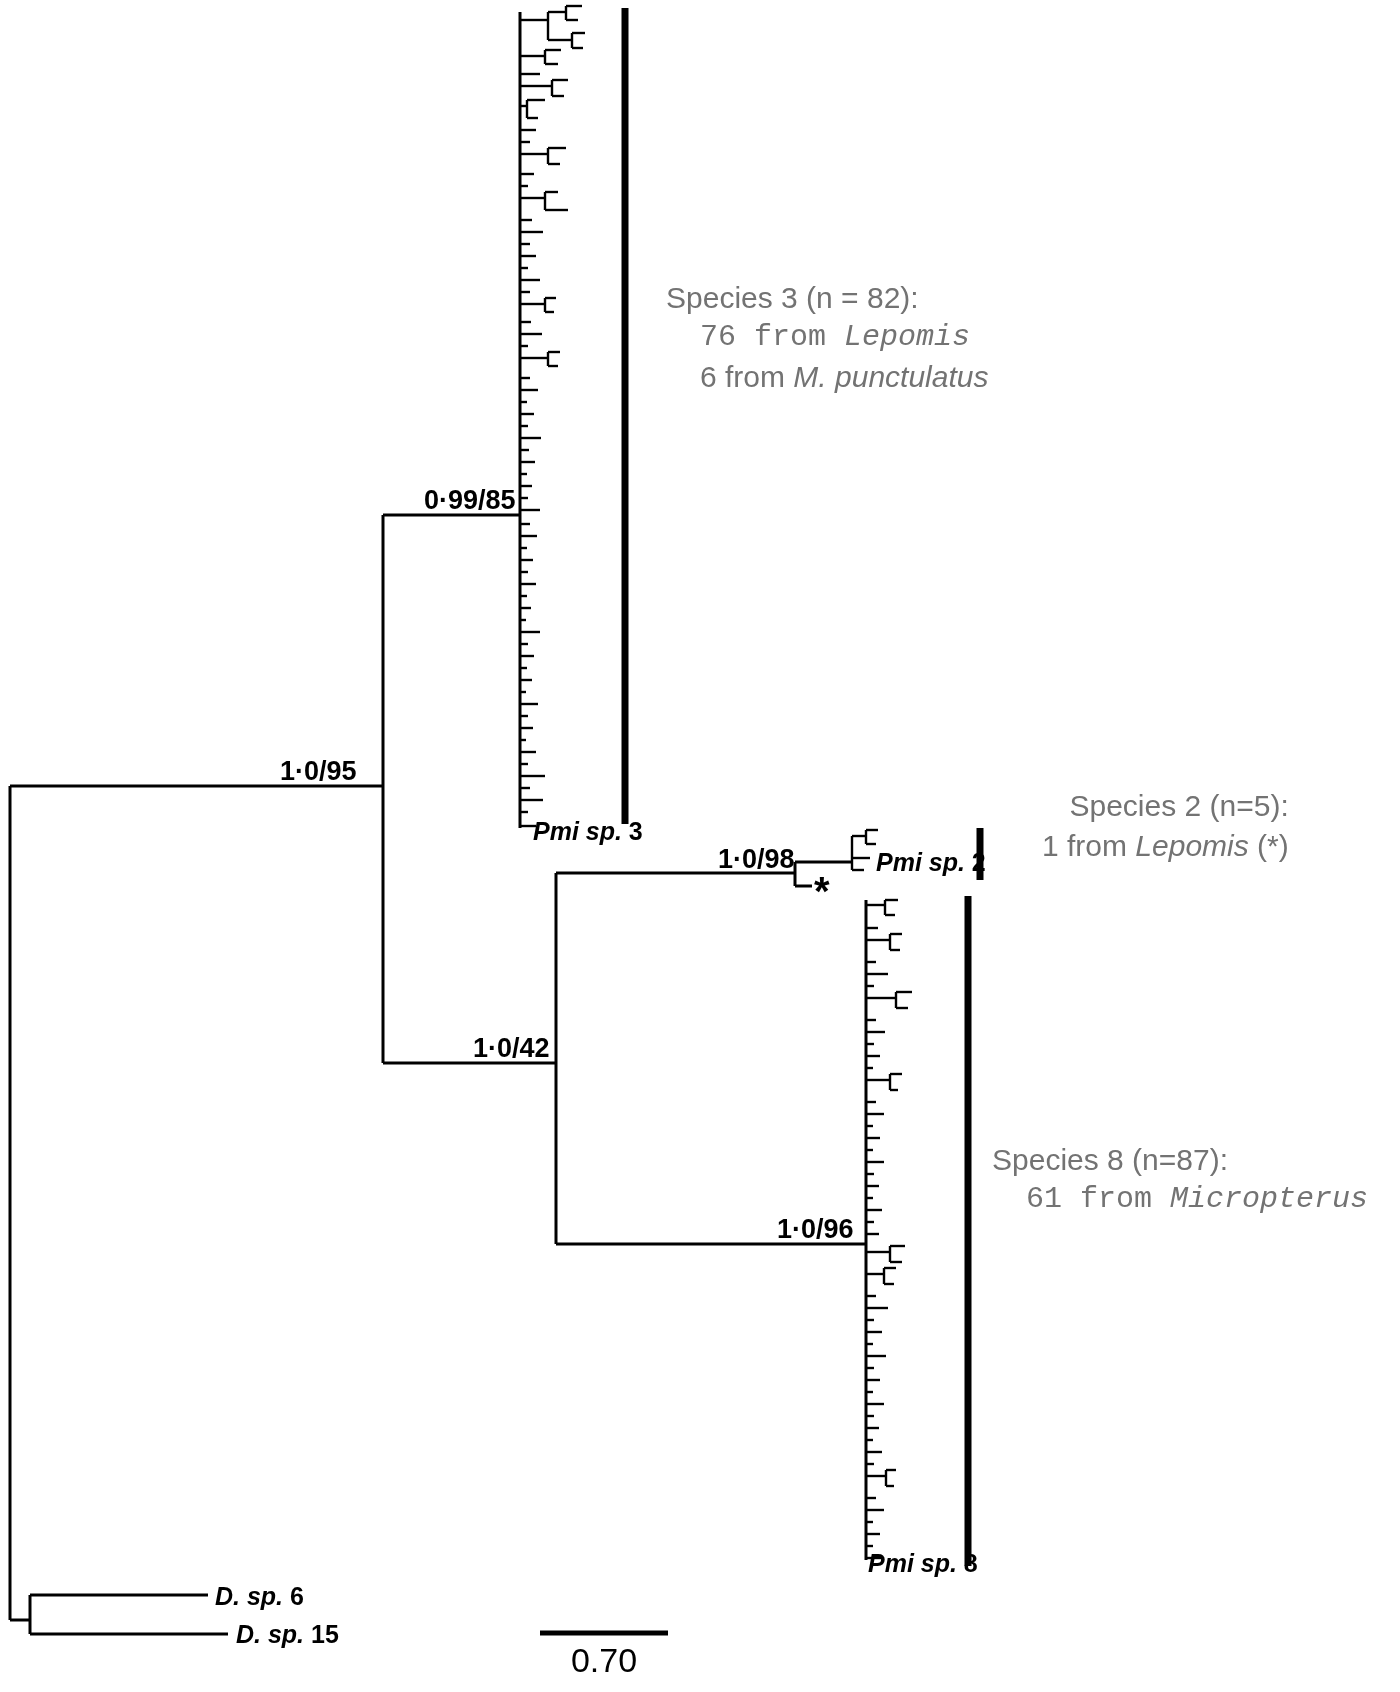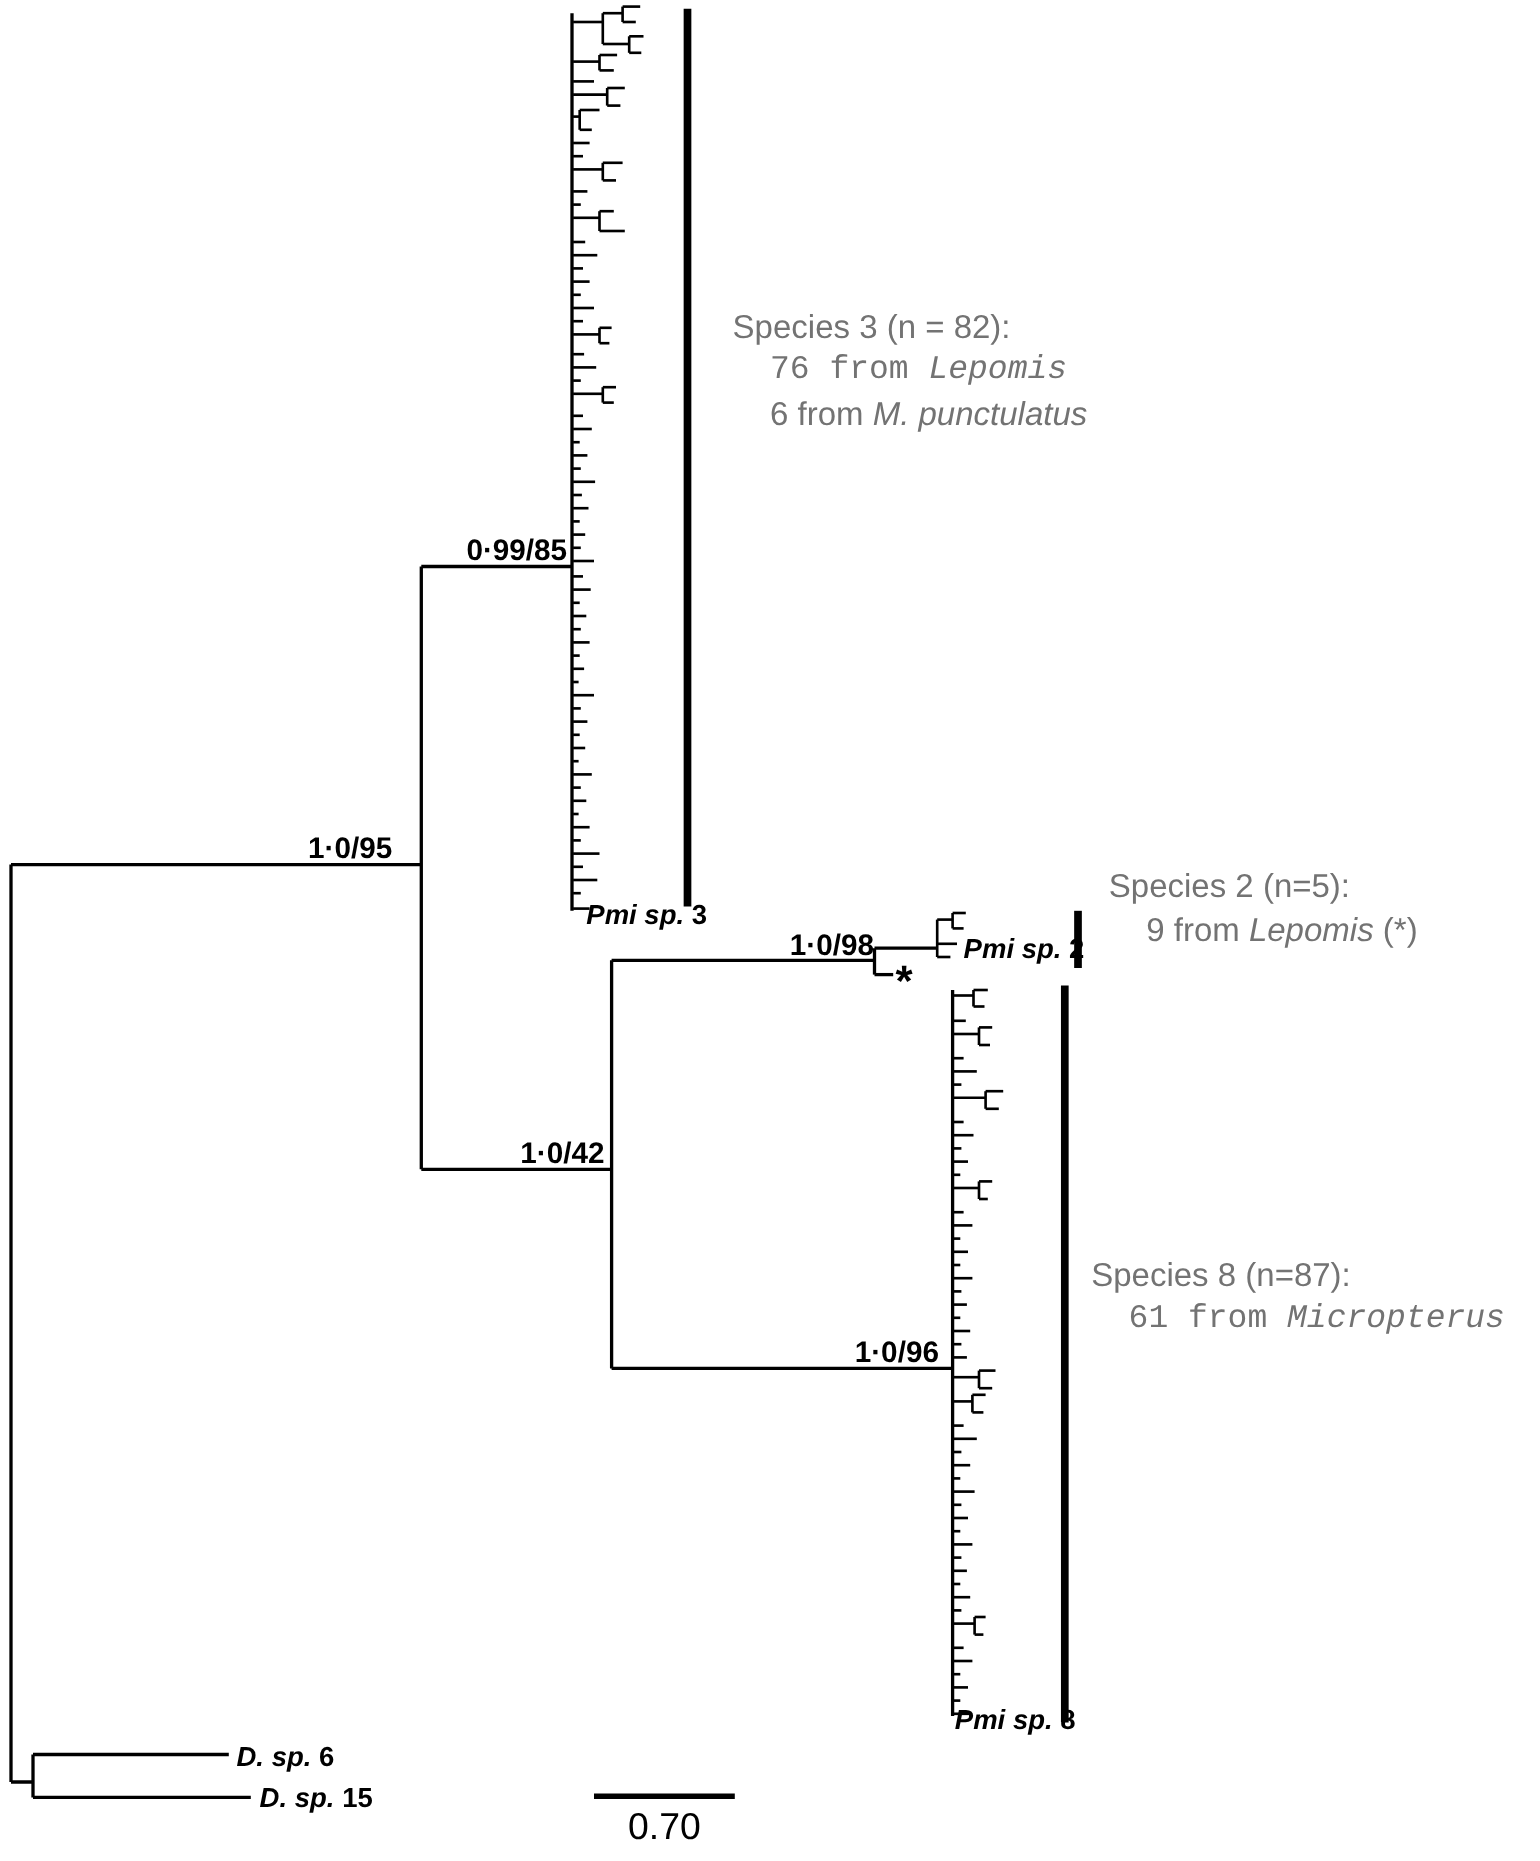--- a/index.html
+++ b/index.html
@@ -75,21 +75,21 @@
     font-size: 30px;
     font-weight: 400;
     color: #737373;
     line-height: 1.32;
     white-space: nowrap;
   }
   .annot .ital { font-style: italic; }
   .annot .ind1 { display: block; padding-left: 34px; font-family: Liberation Mono, monospace; }
   .annot .ind2 { display: block; padding-left: 34px; }
   #annot-species3 { left: 666px; top: 278px; }
-  #annot-species2 { left: 1008px; top: 786px; text-align: left; }
+  #annot-species2 { left: 1008px; top: 786px; text-align: right; }
   #annot-species8 { left: 992px; top: 1140px; }
 </style>
 </head>
 <body>
 
 <div id="figure">
 
   <svg width="1400" height="1692" viewBox="0 0 1400 1692">
 
     <g>
@@ -337,21 +337,21 @@
   </svg>
 
   <div class="annot" id="annot-species3">
     <span>Species 3 (n = 82):</span>
     <span class="ind1"><span>76 from </span><span class="ital">Lepomis</span></span>
     <span class="ind2"><span>6 from </span><span class="ital">M. punctulatus</span></span>
   </div>
 
   <div class="annot" id="annot-species2">
     <span>Species 2 (n=5):</span>
-    <span class="ind2"><span>9 from </span><span class="ital">Lepomis</span><span> (*)</span></span>
+    <span class="ind2"><span>1 from </span><span class="ital">Lepomis</span><span> (*)</span></span>
   </div>
 
   <div class="annot" id="annot-species8">
     <span>Species 8 (n=87):</span>
     <span class="ind1"><span>61 from </span><span class="ital">Micropterus</span></span>
   </div>
 
 </div>
 
 </body></html>

